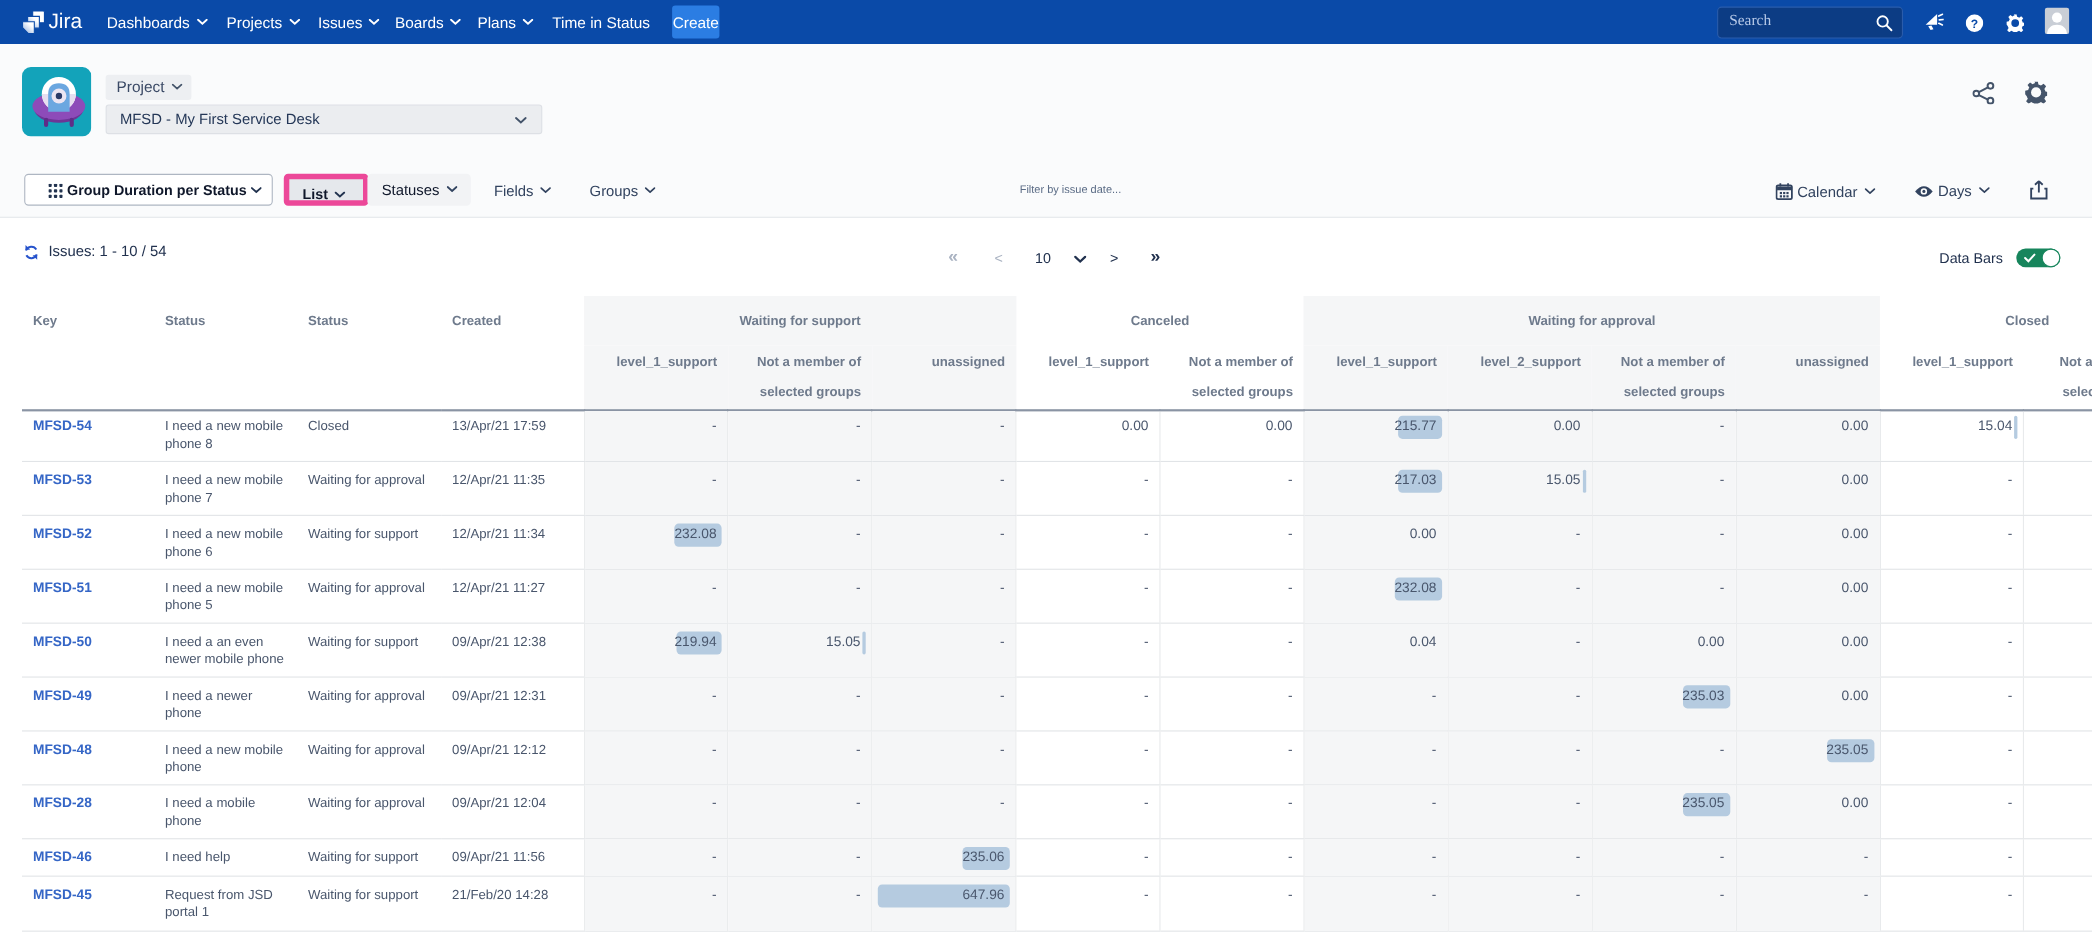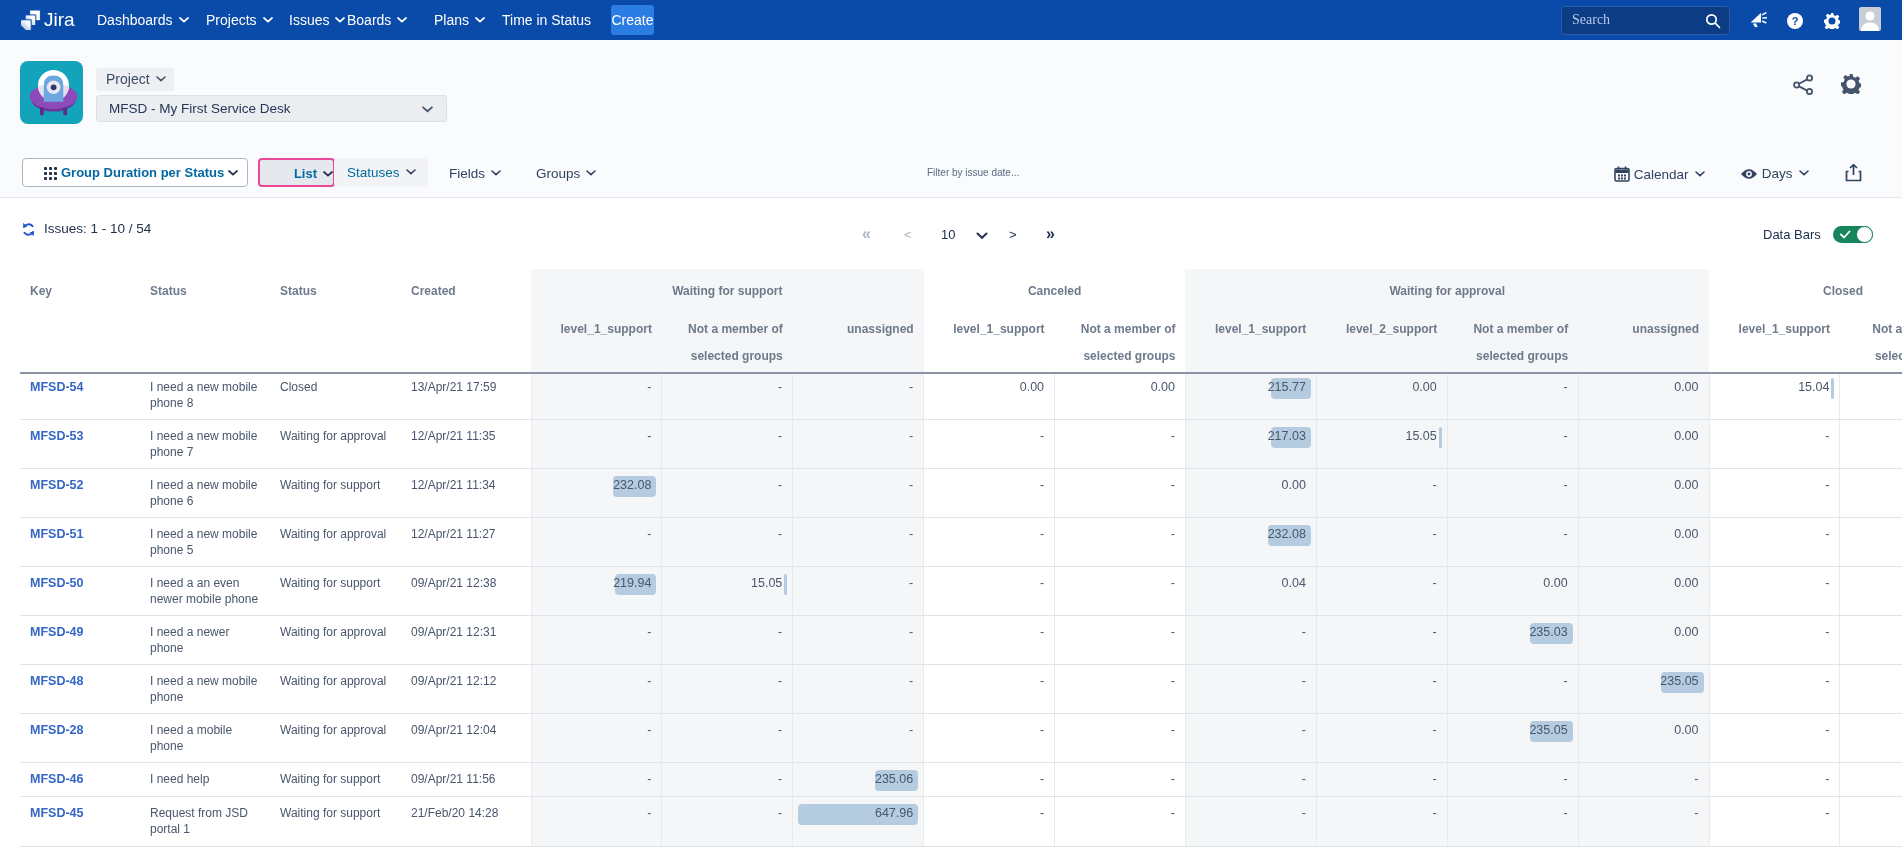--- a/index.html
+++ b/index.html
@@ -9,26 +9,26 @@
 
 .nav { position:absolute; left:0; top:0; width:1902px; height:40px; background:#0a4aa8; }
 .nav .item { position:absolute; top:0; height:40px; line-height:40px; color:#fff; font-size:14px; white-space:nowrap; }
 .chev { display:inline-block; vertical-align:middle; margin-left:6px; margin-top:-2px; }
 .create { position:absolute; left:611px; top:5px; width:43px; height:30px; background:#2b7de3; border-radius:3px; color:#fff; font-size:14px; text-align:center; line-height:30px; }
 .search { position:absolute; left:1561px; top:6px; width:169px; height:29px; background:#0c3c84; border:1px solid #2a5cab; border-radius:4px;font-family:Liberation Serif, serif; }
 .search span { position:absolute; left:10px; top:5px; color:#b7c9e8; font-size:14px; }
 
 .phband { position:absolute; left:0; top:40px; width:1902px; height:157px; background:#fafbfc; }
 .projbtn { position:absolute; left:96px; top:68px; width:78px; height:23px; background:#edeff2; border-radius:3px; color:#3b4a66; font-size:14px; line-height:23px; padding-left:10px; }
-.projsel { position:absolute; left:96px; top:95px; width:351px; height:27px; background:#ebedf0; border:1px solid #dde0e5; border-radius:3px; color:#243757; font-size:13.5px; line-height:25px; padding-left:12px; }
+.projsel { position:absolute; left:96px; top:95px; width:397px; height:27px; background:#ebedf0; border:1px solid #dde0e5; border-radius:3px; color:#243757; font-size:13.5px; line-height:25px; padding-left:12px; }
 
 .tb { position:absolute; font-size:13.5px; color:#32435f; white-space:nowrap; }
-.btn { position:absolute; top:158px; height:29px; border-radius:4px; font-size:13px; color:#0369a1; line-height:27px; }
+.btn { position:absolute; top:158px; height:29px; border-radius:4px; font-size:13px; color:#0f172a; line-height:27px; }
 .b1 { left:22px; width:226px; background:#fff; border:1px solid #aeb6c2; font-weight:bold; padding-left:38px; }
-.b2 { left:258px; width:77px; background:#e5e8ec; border:2px solid #ec4899; font-weight:bold; padding-left:12px;text-align:right; }
+.b2 { left:258px; width:77px; background:#e5e8ec; border:5px solid #ec4899; font-weight:bold; padding-left:12px; }
 .b3 { left:334px; width:94px; background:#f2f3f5; padding-left:13px; line-height:29px; font-size:13.5px; font-weight:normal; }
 
 .pg { position:absolute; font-size:13px; color:#21314e; white-space:nowrap; }
 
 .twrap { position:absolute; left:20px; top:269px; width:1882px; height:580px; overflow:hidden; }
 table { border-collapse:collapse; table-layout:fixed; width:1951px; }
 th,td { font-weight:normal; }
 thead th { color:#6e7a8c; font-size:12px; font-weight:bold; vertical-align:top; }
 thead .lbl { text-align:left; padding:15px 0 0 10px; }
 thead .grp { text-align:center; padding-top:15px; }
@@ -66,21 +66,21 @@
   <div class="item" style="left:44px;font-size:19px;">Jira</div>
   <div class="item" style="left:97px;">Dashboards<svg class="chev" width="10" height="6" viewBox="0 0 10 6">
         <path d="M1 1l4 3.6L9 1" stroke="#fff" stroke-width="1.7" fill="none" stroke-linecap="round"></path>
       </svg></div>
   <div class="item" style="left:206px;">Projects<svg class="chev" width="10" height="6" viewBox="0 0 10 6">
         <path d="M1 1l4 3.6L9 1" stroke="#fff" stroke-width="1.7" fill="none" stroke-linecap="round"></path>
       </svg></div>
   <div class="item" style="left:289px;">Issues<svg class="chev" width="10" height="6" viewBox="0 0 10 6">
         <path d="M1 1l4 3.6L9 1" stroke="#fff" stroke-width="1.7" fill="none" stroke-linecap="round"></path>
       </svg></div>
-  <div class="item" style="left:347px;">Boards<svg class="chev" width="10" height="6" viewBox="0 0 10 6">
+  <div class="item" style="left:359px;">Boards<svg class="chev" width="10" height="6" viewBox="0 0 10 6">
         <path d="M1 1l4 3.6L9 1" stroke="#fff" stroke-width="1.7" fill="none" stroke-linecap="round"></path>
       </svg></div>
   <div class="item" style="left:434px;">Plans<svg class="chev" width="10" height="6" viewBox="0 0 10 6">
         <path d="M1 1l4 3.6L9 1" stroke="#fff" stroke-width="1.7" fill="none" stroke-linecap="round"></path>
       </svg></div>
   <div class="item" style="left:502px;">Time in Status</div>
   <div class="create">Create</div>
   <div class="search">
       <span>Search</span>
     <svg class="abs" style="right:8px;top:6px" width="16" height="16" viewBox="0 0 16 16">

